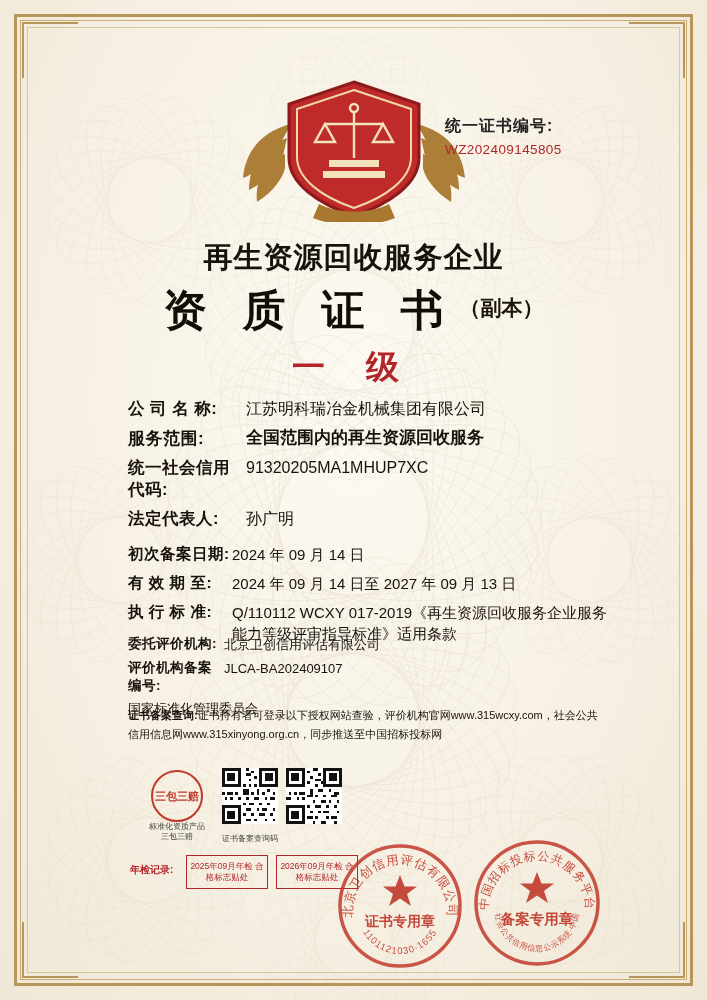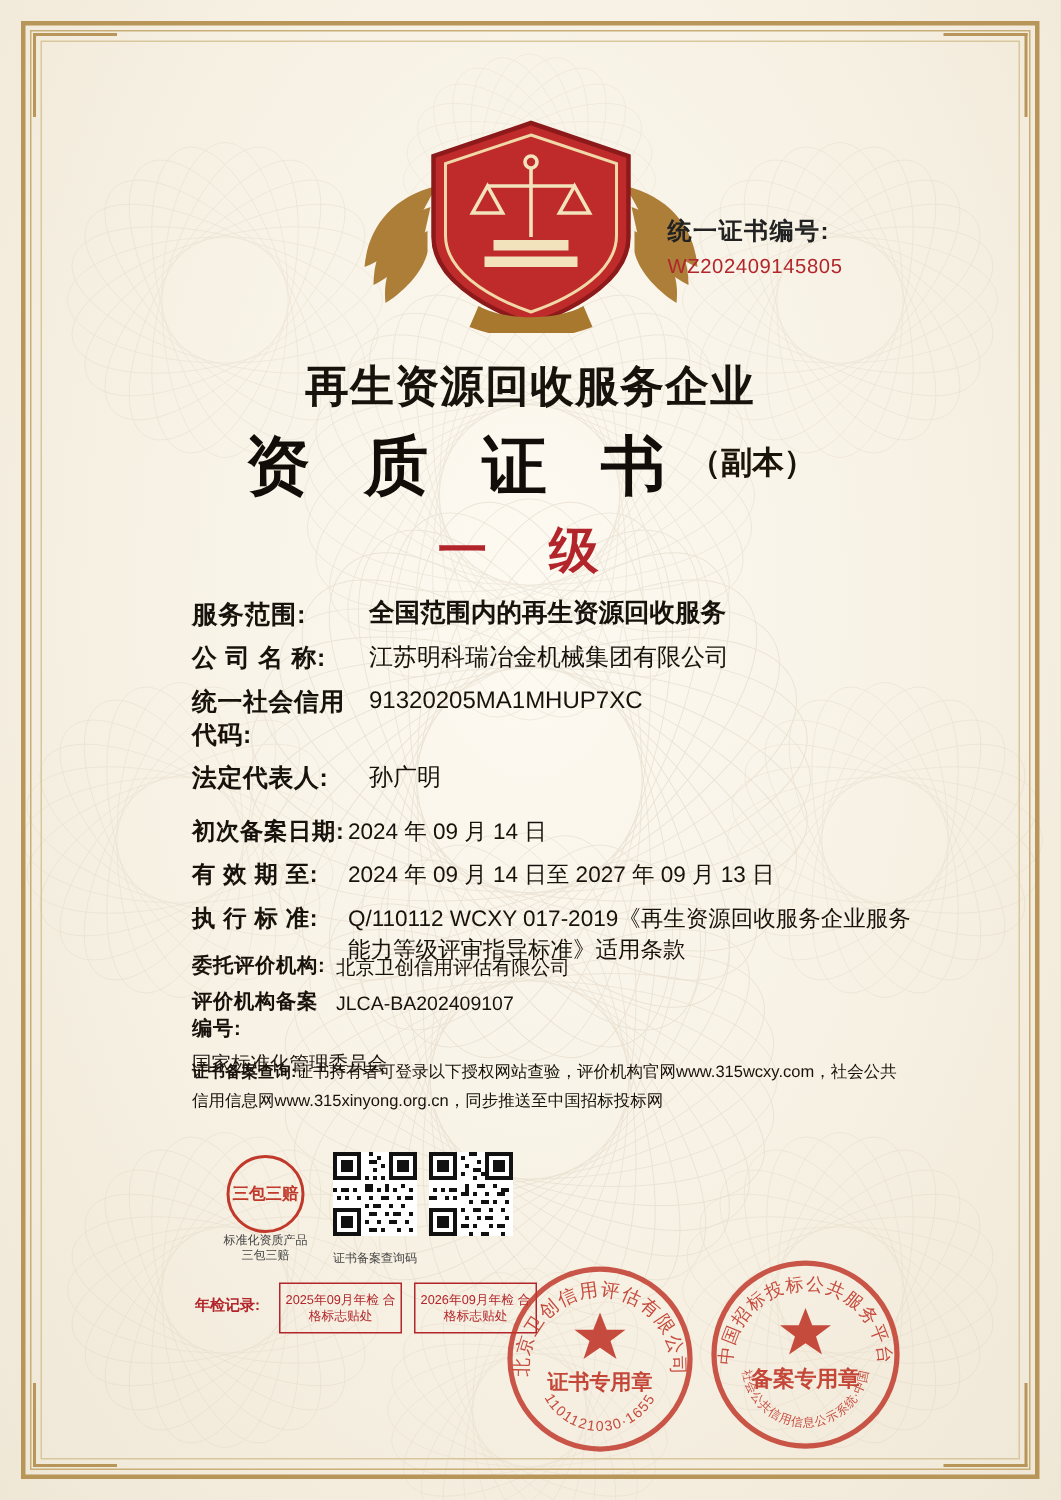--- a/index.html
+++ b/index.html
@@ -54,21 +54,21 @@
   }
 
   
   .emblem-wrap{
     position:absolute;left:0;top:72px;width:707px;text-align:center;
   }
   .emblem{display:inline-block;}
 
   
   .certno{
-    position:absolute;right:52px;top:144px;text-align:left;width:210px;
+    position:absolute;right:52px;top:116px;text-align:left;width:210px;
   }
   .certno .lbl{
     font-size:16px;color:#222;font-weight:bold;letter-spacing:1px;
   }
   .certno .val{
     font-size:13.5px;color:#b2262b;margin-top:5px;letter-spacing:.4px;
   }
 
   .title1{
     position:absolute;top:238px;left:0;width:707px;text-align:center;
@@ -284,27 +284,27 @@
       <div class="val">WZ202409145805</div>
     </div>
 
     <div class="title1">再生资源回收服务企业</div>
     <div class="title2wrap">
       <span class="title2">资 质 证 书</span><span class="title2sub">（副本）</span>
     </div>
     <div class="grade">一 级</div>
 
     <div class="fields">
+      <div class="row">
+        <div class="k">公 司 名 称:</div>
+        <div class="v">江苏明科瑞冶金机械集团有限公司</div>
+      </div>
       <div class="row big">
         <div class="k">服务范围:</div>
         <div class="v">全国范围内的再生资源回收服务</div>
-      </div>
-      <div class="row">
-        <div class="k">公 司 名 称:</div>
-        <div class="v">江苏明科瑞冶金机械集团有限公司</div>
       </div>
       <div class="row">
         <div class="k">统一社会信用代码:</div>
         <div class="v">91320205MA1MHUP7XC</div>
       </div>
       <div class="row">
         <div class="k">法定代表人:</div>
         <div class="v">孙广明</div>
       </div>
     </div>

